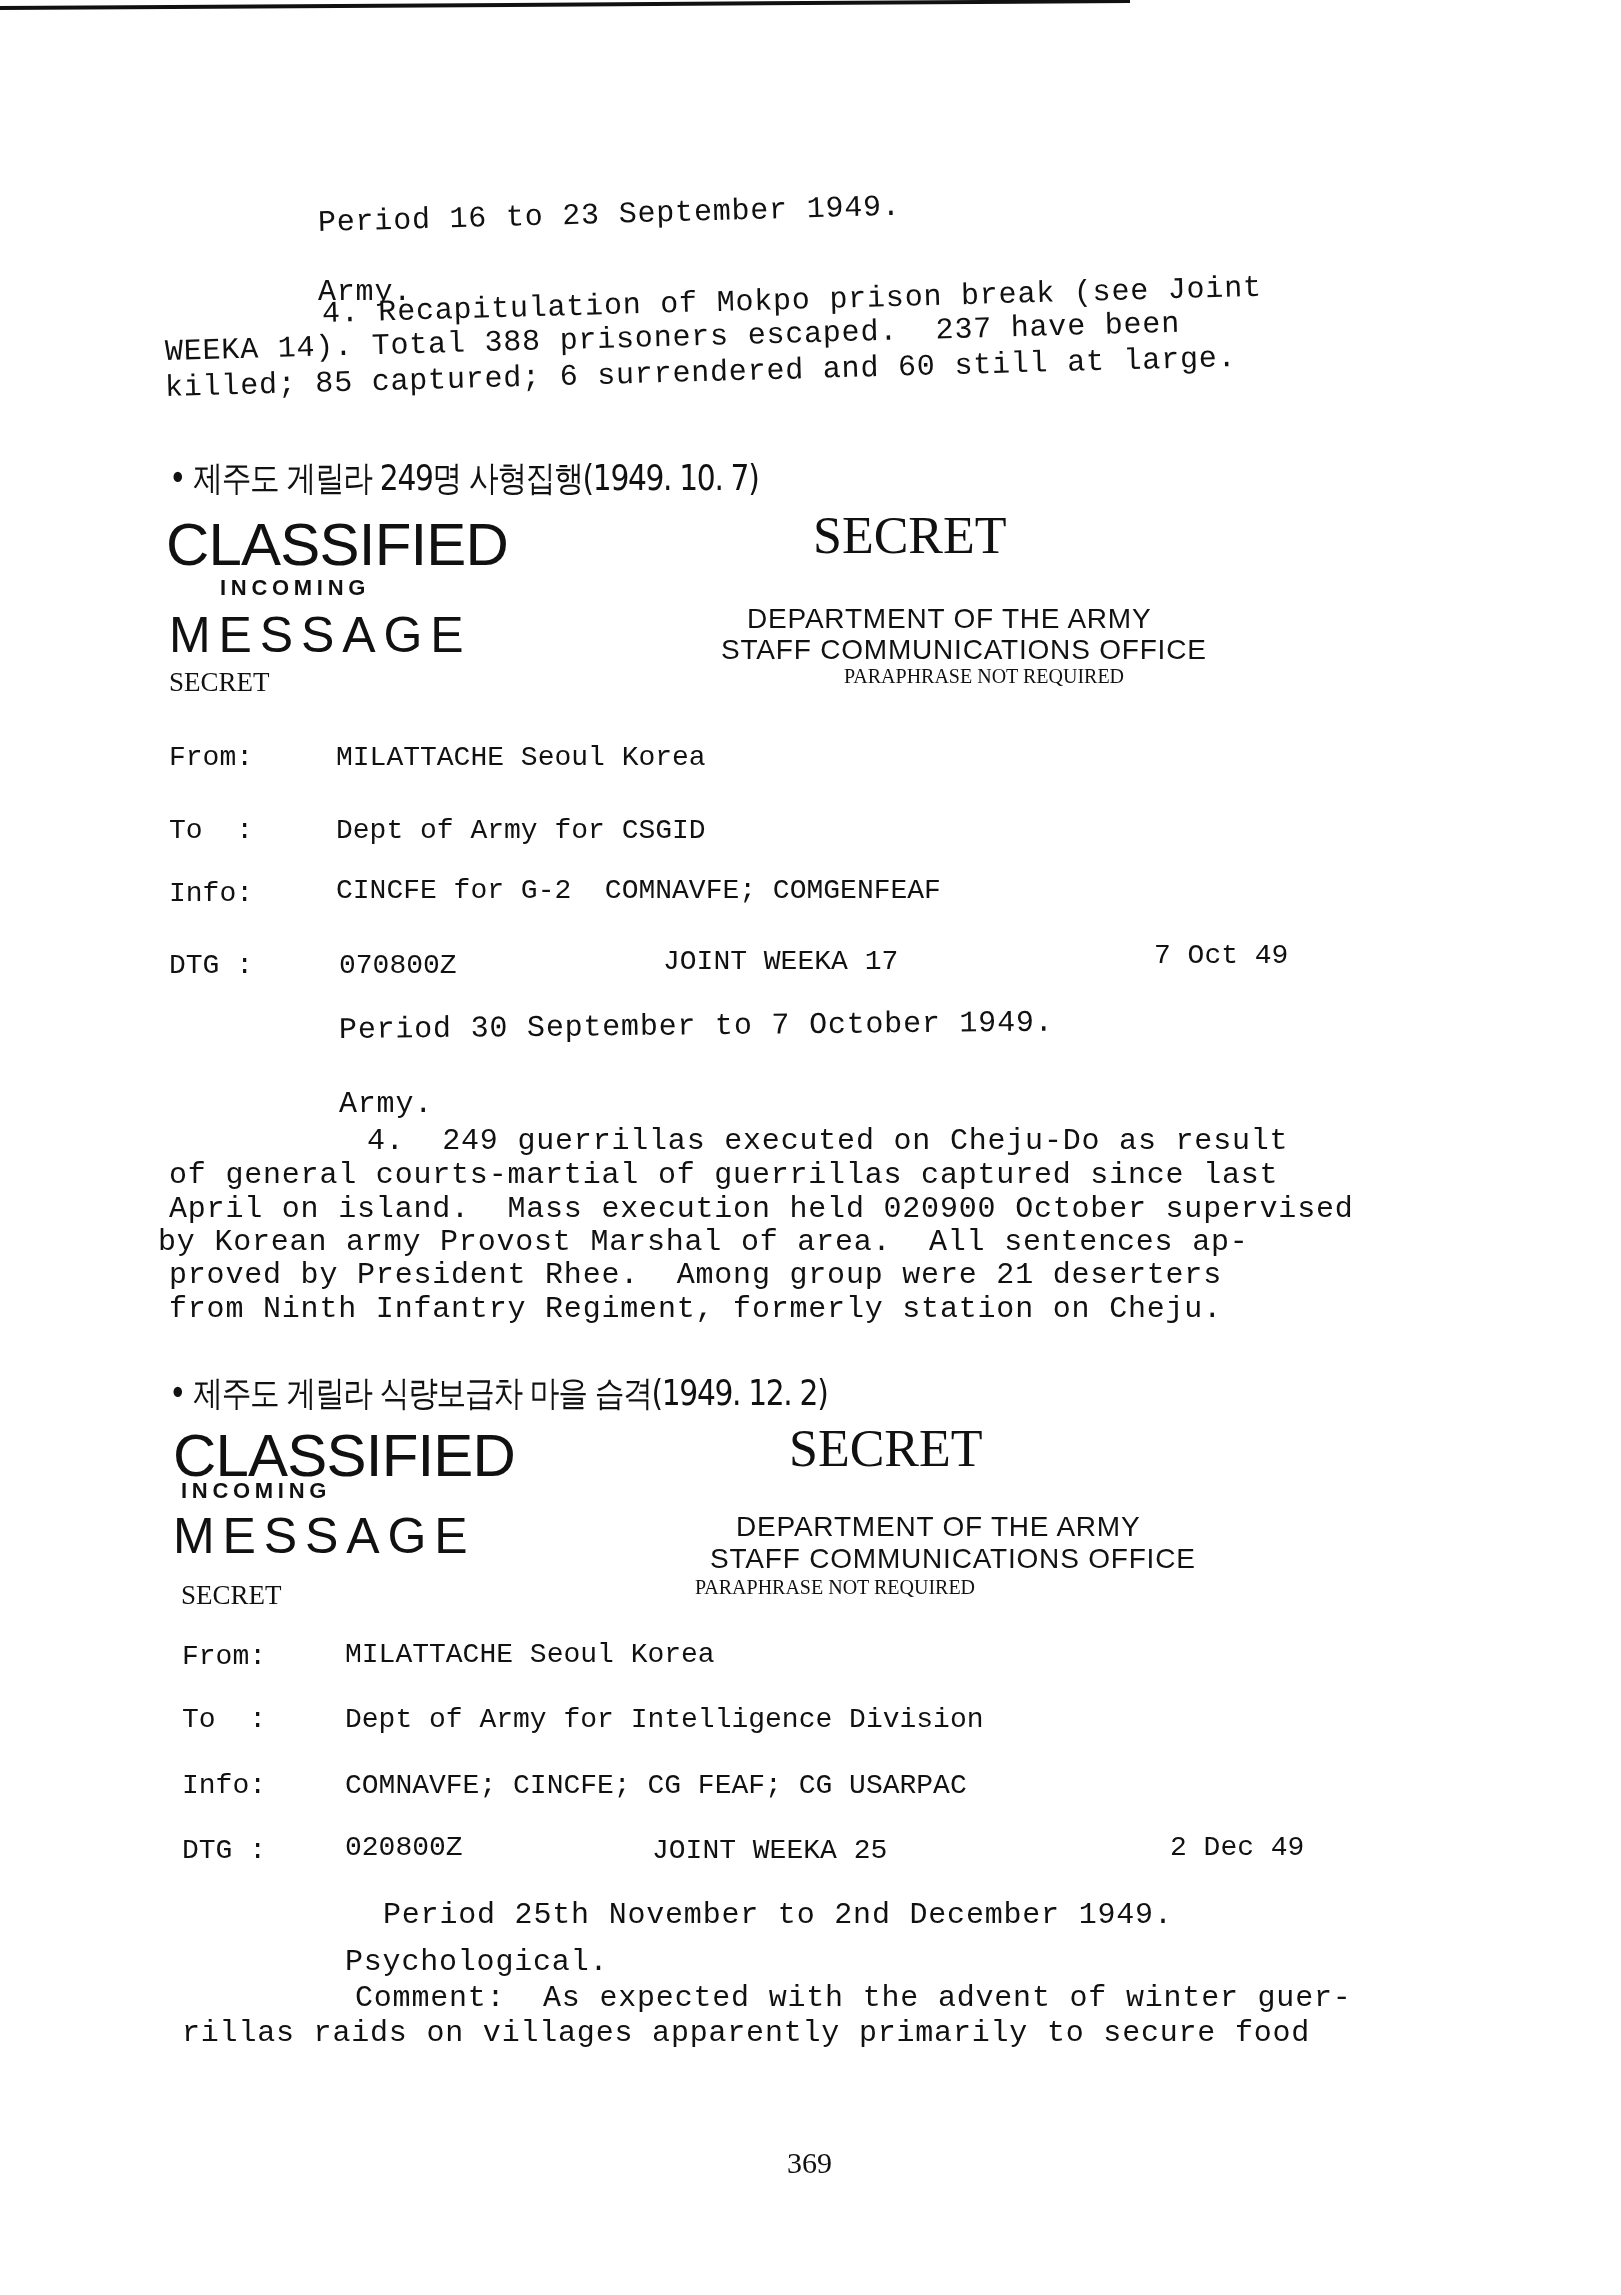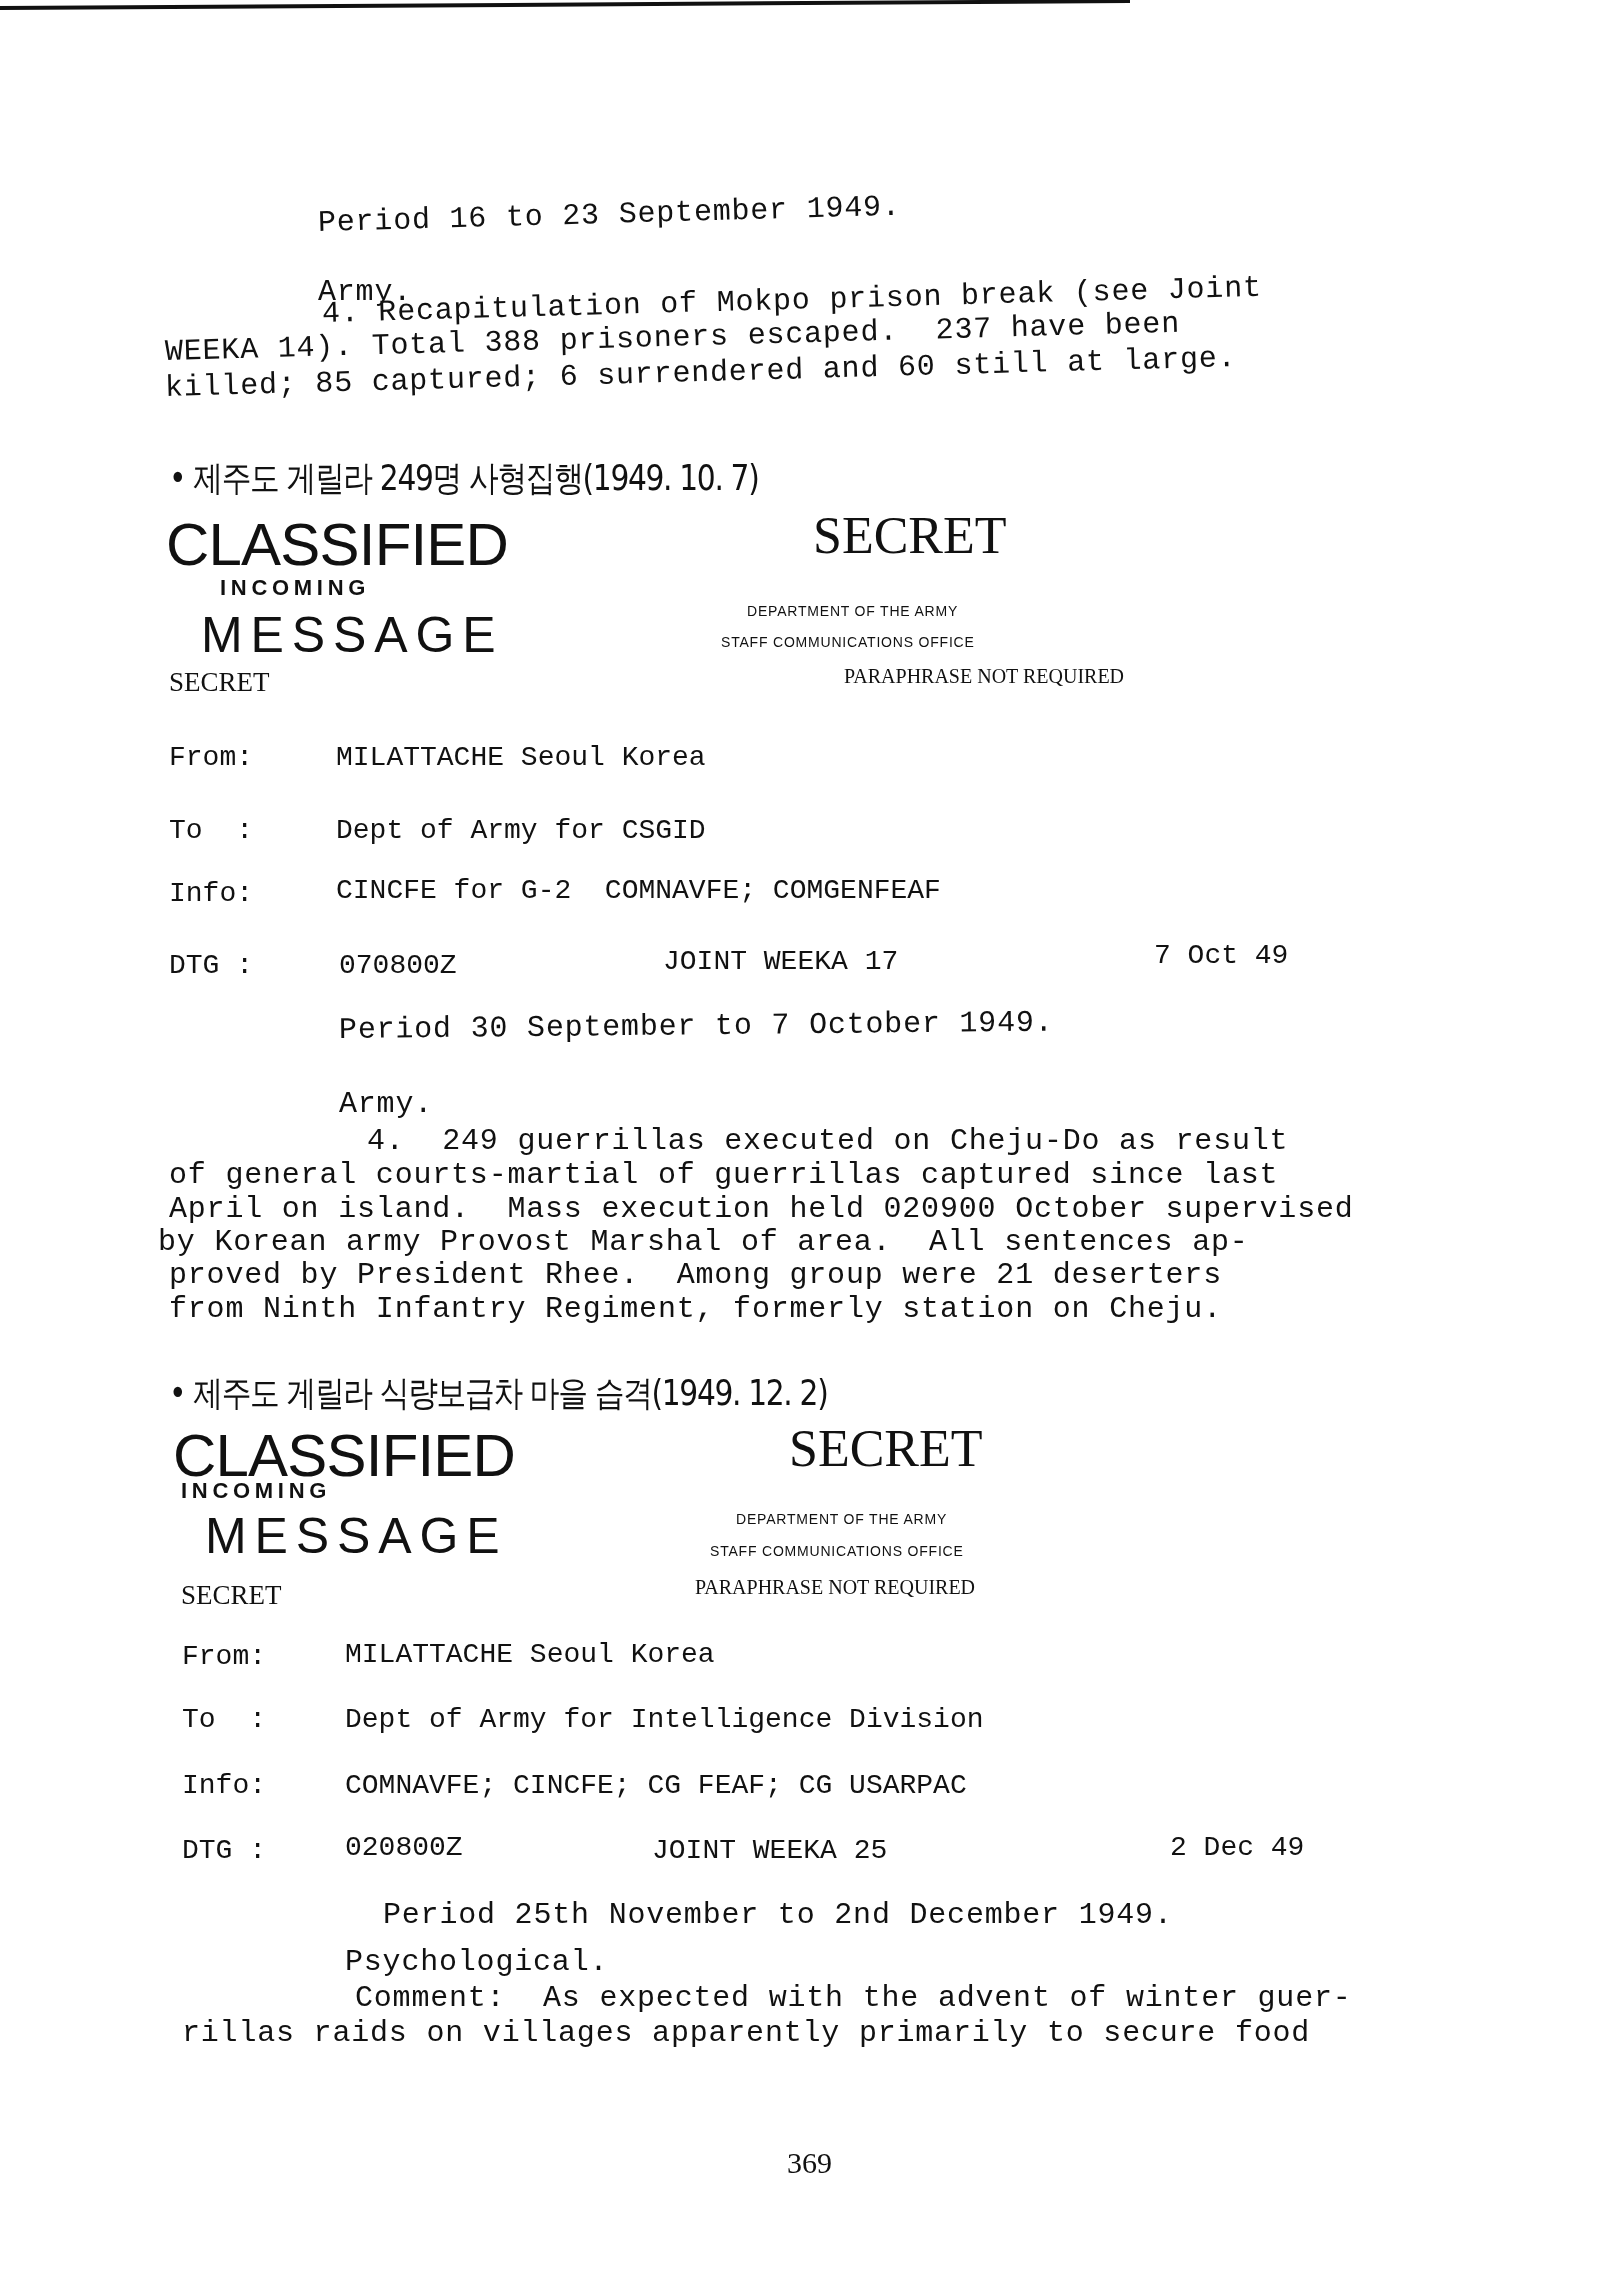--- a/index.html
+++ b/index.html
@@ -4,22 +4,22 @@
 <style>
   html, body { margin:0; padding:0; background:#ffffff; }
   body { width:1622px; height:2295px; position:relative; overflow:hidden; color:#111; }
   .abs { position:absolute; white-space:pre; }
   .tw { font-family:"Liberation Mono","DejaVu Sans Mono",monospace; font-size:30px; letter-spacing:0.8px; }
   .tw-sm { font-family:"Liberation Mono","DejaVu Sans Mono",monospace; font-size:28px; }
   .kr { font-family:"DejaVu Sans","Liberation Sans",sans-serif; font-size:35px; letter-spacing:-1.6px; transform:scaleX(0.85); transform-origin:left; }
   .classified { font-family:"Liberation Sans",sans-serif; font-size:60px; letter-spacing:-0.8px; }
   .secret-big { font-family:"Liberation Serif","DejaVu Serif",serif; font-size:52px; }
   .incoming { font-family:"Liberation Sans",sans-serif; font-size:22px; font-weight:bold; letter-spacing:4.7px; }
-  .message { font-family:"Liberation Sans",sans-serif; font-size:50px; letter-spacing:7.9px;margin-left:32px; }
-  .dept { font-family:"Liberation Sans",sans-serif; font-size:14px; letter-spacing:0.8px; }
+  .message { font-family:"Liberation Sans",sans-serif; font-size:50px; letter-spacing:7.9px; }
+  .dept { font-family:"Liberation Sans",sans-serif; font-size:28px; letter-spacing:0.8px; }
   .para-hdr { font-family:"Liberation Serif","DejaVu Serif",serif; font-size:20px; }
   .secret-sm { font-family:"Liberation Serif","DejaVu Serif",serif; font-size:27px; }
   .pagenum { font-family:"Liberation Serif","DejaVu Serif",serif; font-size:30px; }
   .topline { position:absolute; left:0; top:6.3px; width:1130px; height:3.9px; background:#111; transform:rotate(-0.35deg); transform-origin:left; }
   .rot1 { transform:rotate(-1.6deg); transform-origin:left; }
   .rot2 { transform:rotate(-0.6deg); transform-origin:left; }
 </style>
 </head>
 <body>
 

